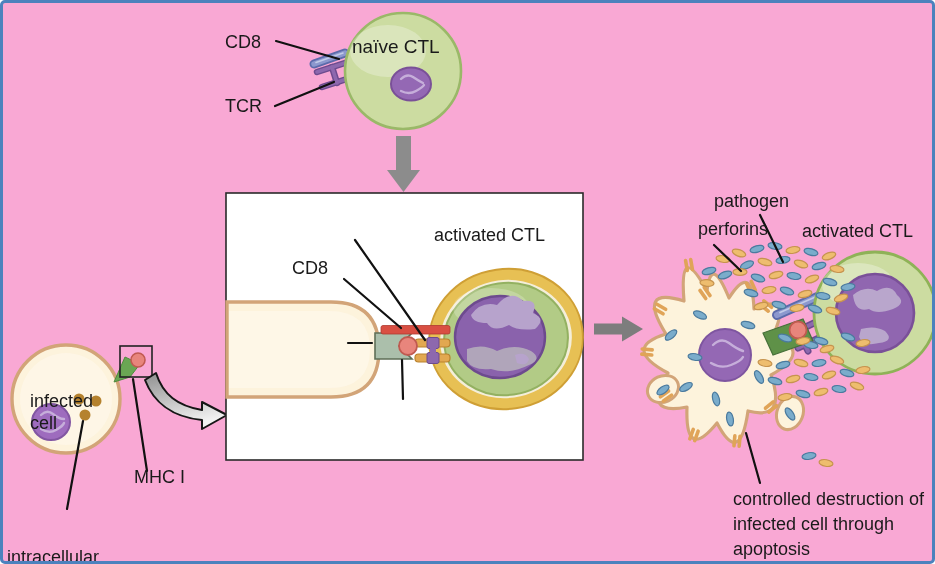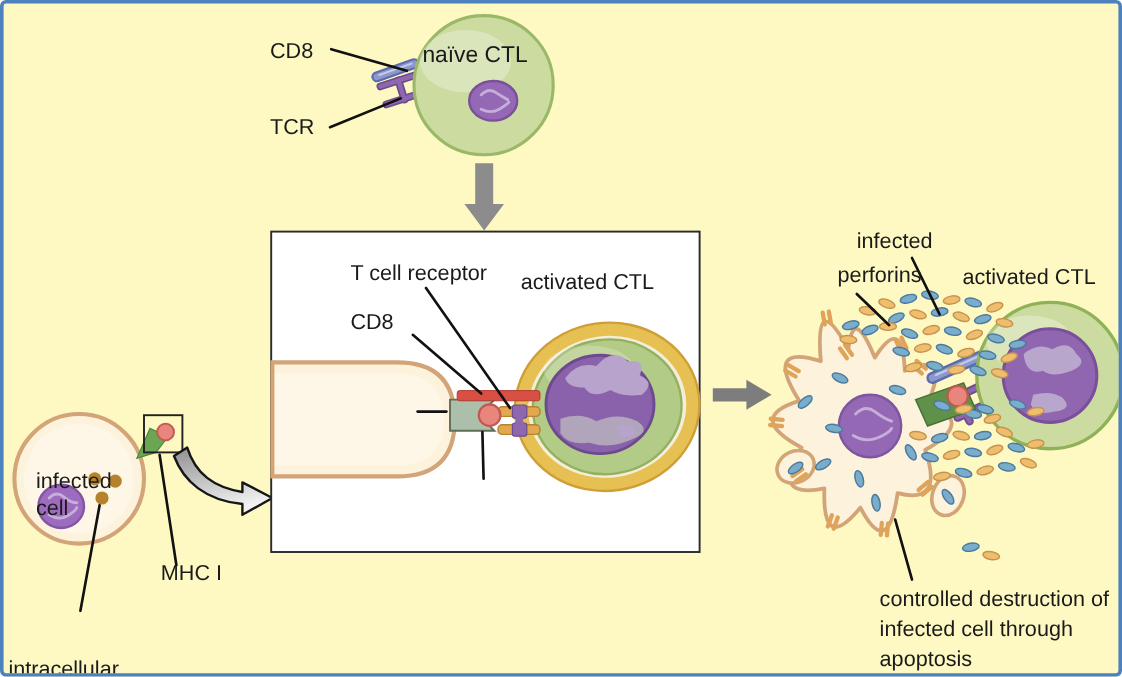--- a/index.html
+++ b/index.html
@@ -1,19 +1,19 @@
 <!DOCTYPE html>
 <html style="--frame-border: #4c82bd; --ctl-green-fill: #ccdca1; --ctl-green-edge: #9ab868; --ctl-green-inner: #b2cb86; --nucleus-purple: #9468b4; --nucleus-edge: #7a5098; --nucleus-light: #c6aeda; --nucleus-gray: #b2a9ba; --infected-cream: #fdf3dc; --infected-edge: #d2a478; --gold-ring: #e7c054; --gold-edge: #cf9f35; --mhc-green: #6aa653; --mhc-green-dark: #5f9148; --mhc-sage: #abbfab; --mhc-sage-edge: #5f6f57; --antigen-red: #e8857c; --antigen-edge: #c05a50; --cd8-red-bar: #d94f43; --tcr-orange: #e2a850; --tcr-orange-edge: #b9822e; --receptor-purple: #8d68ae; --receptor-purple-edge: #6d4b8e; --cd8-blue: #8c98ce; --cd8-blue-edge: #5c6bab; --granzyme-blue: #7aaccb; --granzyme-edge: #4a7a9e; --perforin-orange: #eebd6e; --perforin-edge: #c6934e; --pore-orange: #e0a458; --pathogen-brown: #b5822e; --arrow-gray: #8c8c8c;"><head>
 <meta charset="utf-8">
 <style>
   html,body{margin:0;padding:0;background:#ffffff;}
   .frame{
     position:relative;width:935px;height:564px;box-sizing:border-box;
     border:3px solid var(--frame-border,#4c82bd);border-radius:5px;
-    background:#fef9c3;overflow:hidden;
+    background:#f9a8d4;overflow:hidden;
     font-family:"Liberation Sans",sans-serif;color:#1a1a1a;
   }
   .stage{position:absolute;inset:0;}
   svg{position:absolute;left:0;top:0;}
   .label{position:absolute;font-size:18px;line-height:22px;color:#1a1a1a;white-space:nowrap;}
   .wrap{white-space:normal;}
   .lbl-cd8-top{left:222px;top:28px;}
   .lbl-tcr-top{left:222px;top:92px;}
   .lbl-naive{left:349px;top:33px;font-size:19px;}
   .lbl-tcellreceptor{left:289px;top:213px;}
@@ -323,23 +323,22 @@
 </svg>
 
 <div class="label lbl-cd8-top">CD8</div>
 <div class="label lbl-tcr-top">TCR</div>
 <div class="label lbl-naive">naïve CTL</div>
 
 <div class="label wrap lbl-infected">infected cell</div>
 <div class="label lbl-mhc1">MHC I</div>
 <div class="label wrap lbl-intracell">intracellular pathogen</div>
 
-<div class="label lbl-tcellreceptor">T cell receptor</div>
 <div class="label lbl-cd8-box">CD8</div>
 <div class="label lbl-actctl-box">activated CTL</div>
 
-<div class="label lbl-granzymes">infected</div>
+<div class="label lbl-granzymes">pathogen</div>
 <div class="label lbl-perforins">perforins</div>
 <div class="label lbl-actctl-right">activated CTL</div>
 <div class="label wrap lbl-apoptosis">controlled destruction of infected cell through apoptosis</div>
 
 </div>
 </div>
 
 </body></html>

